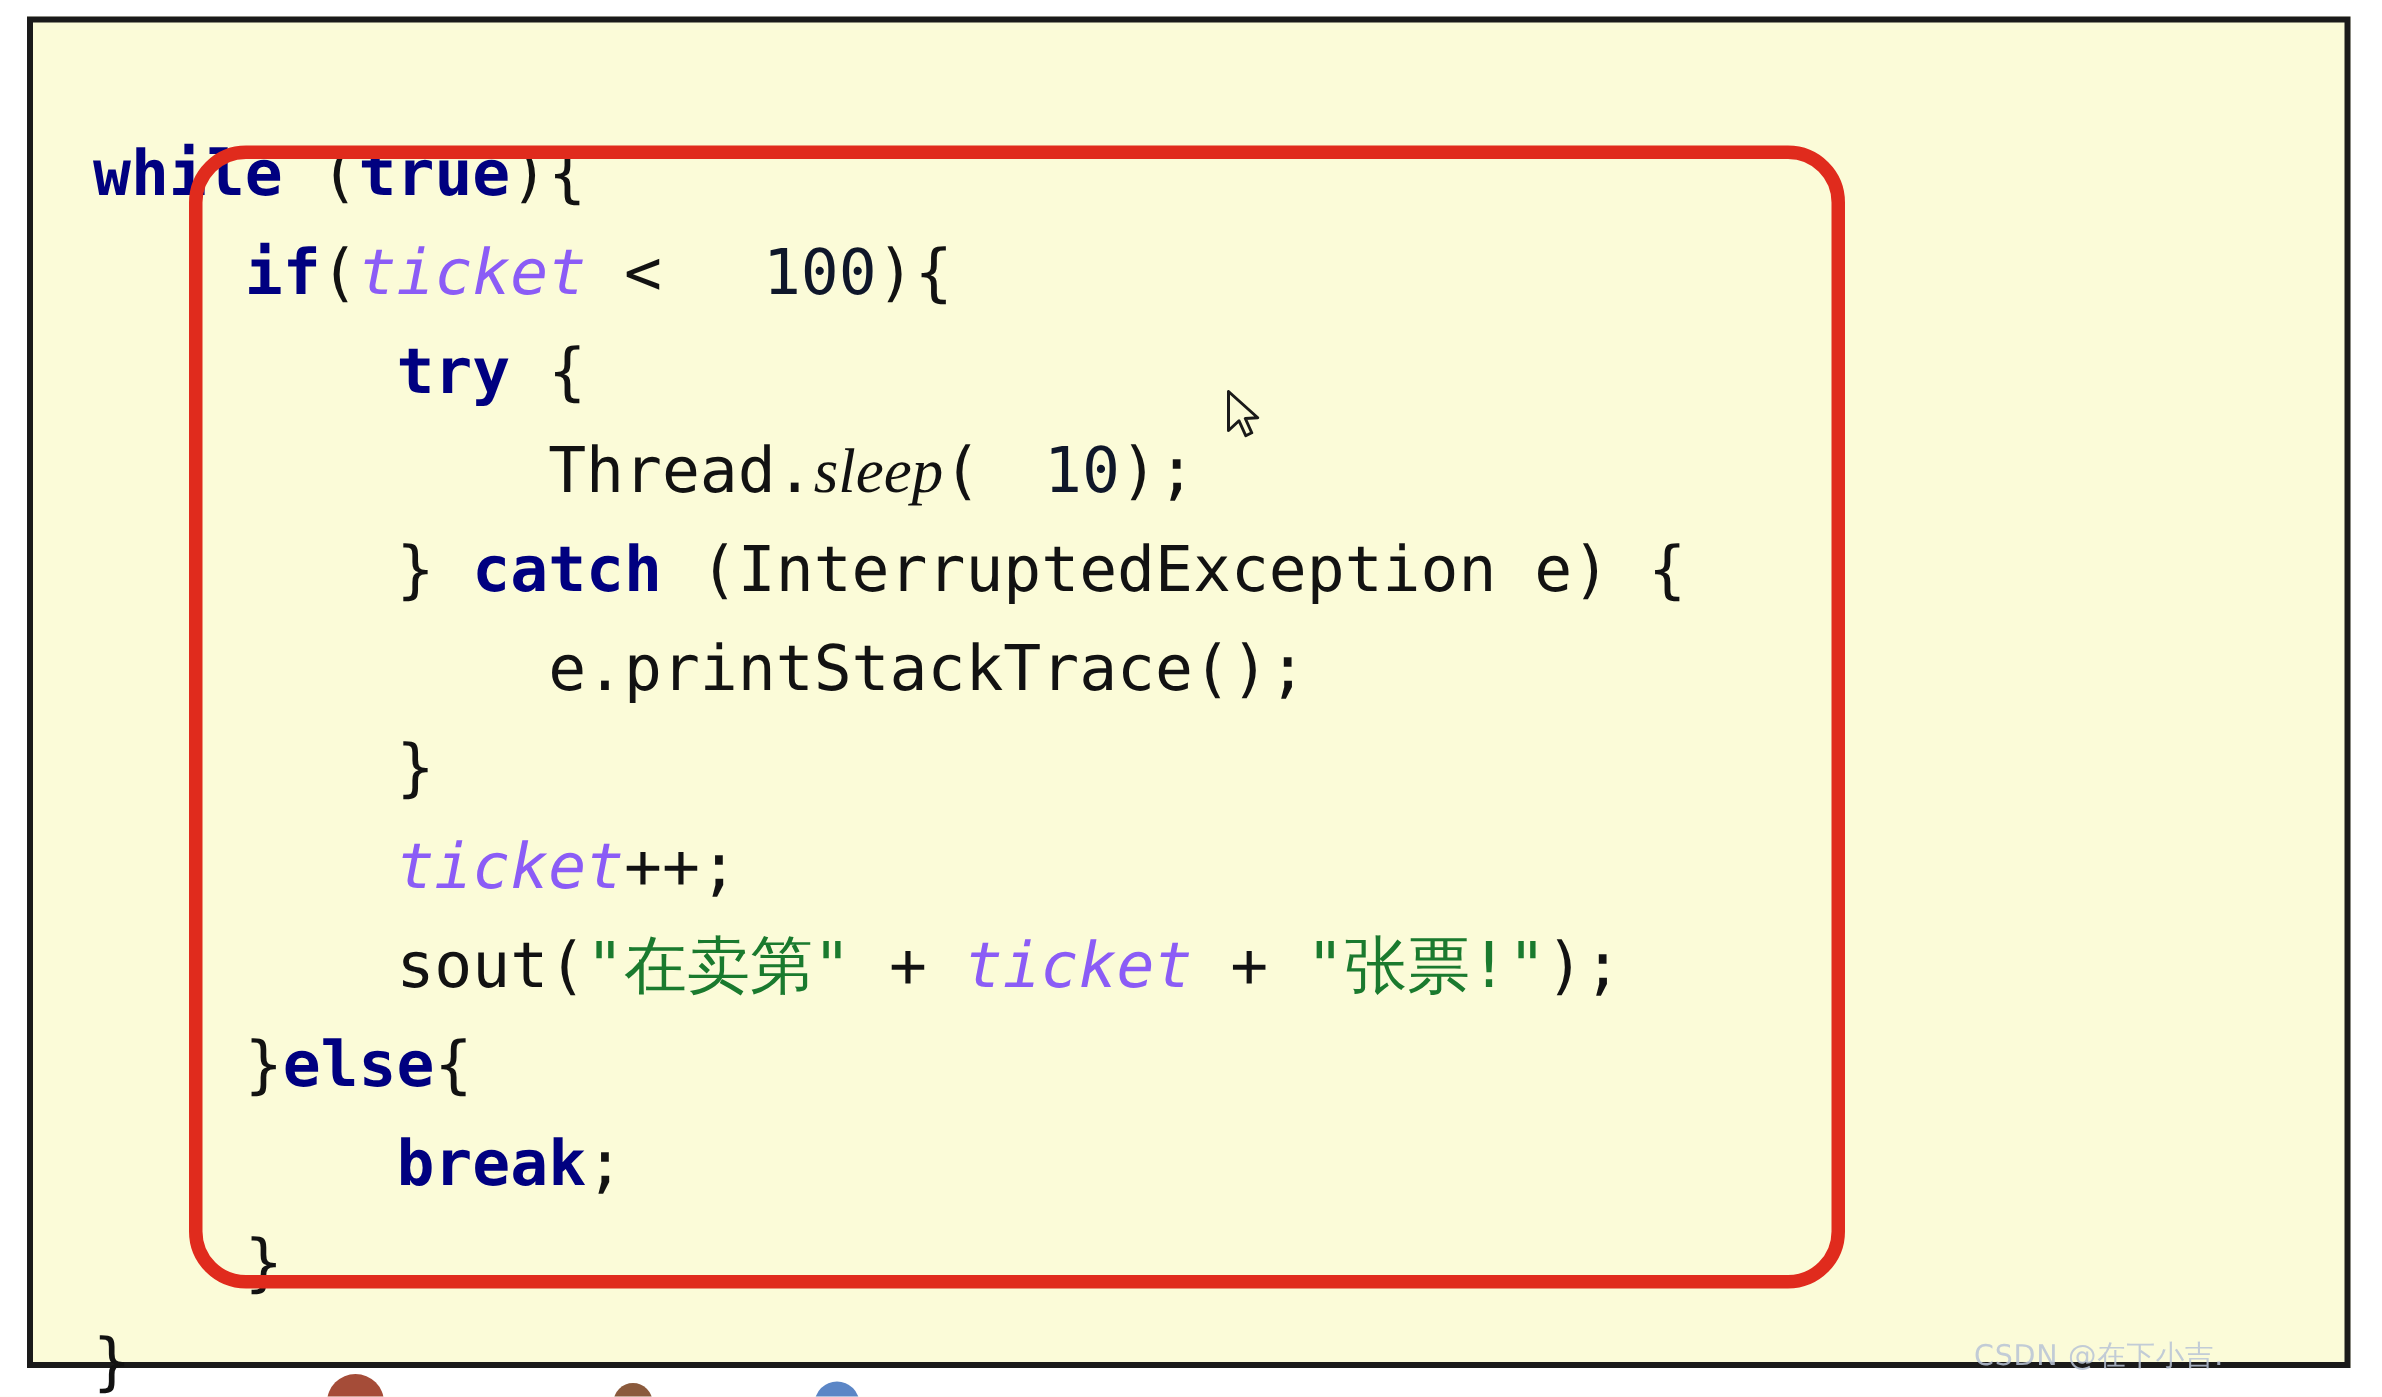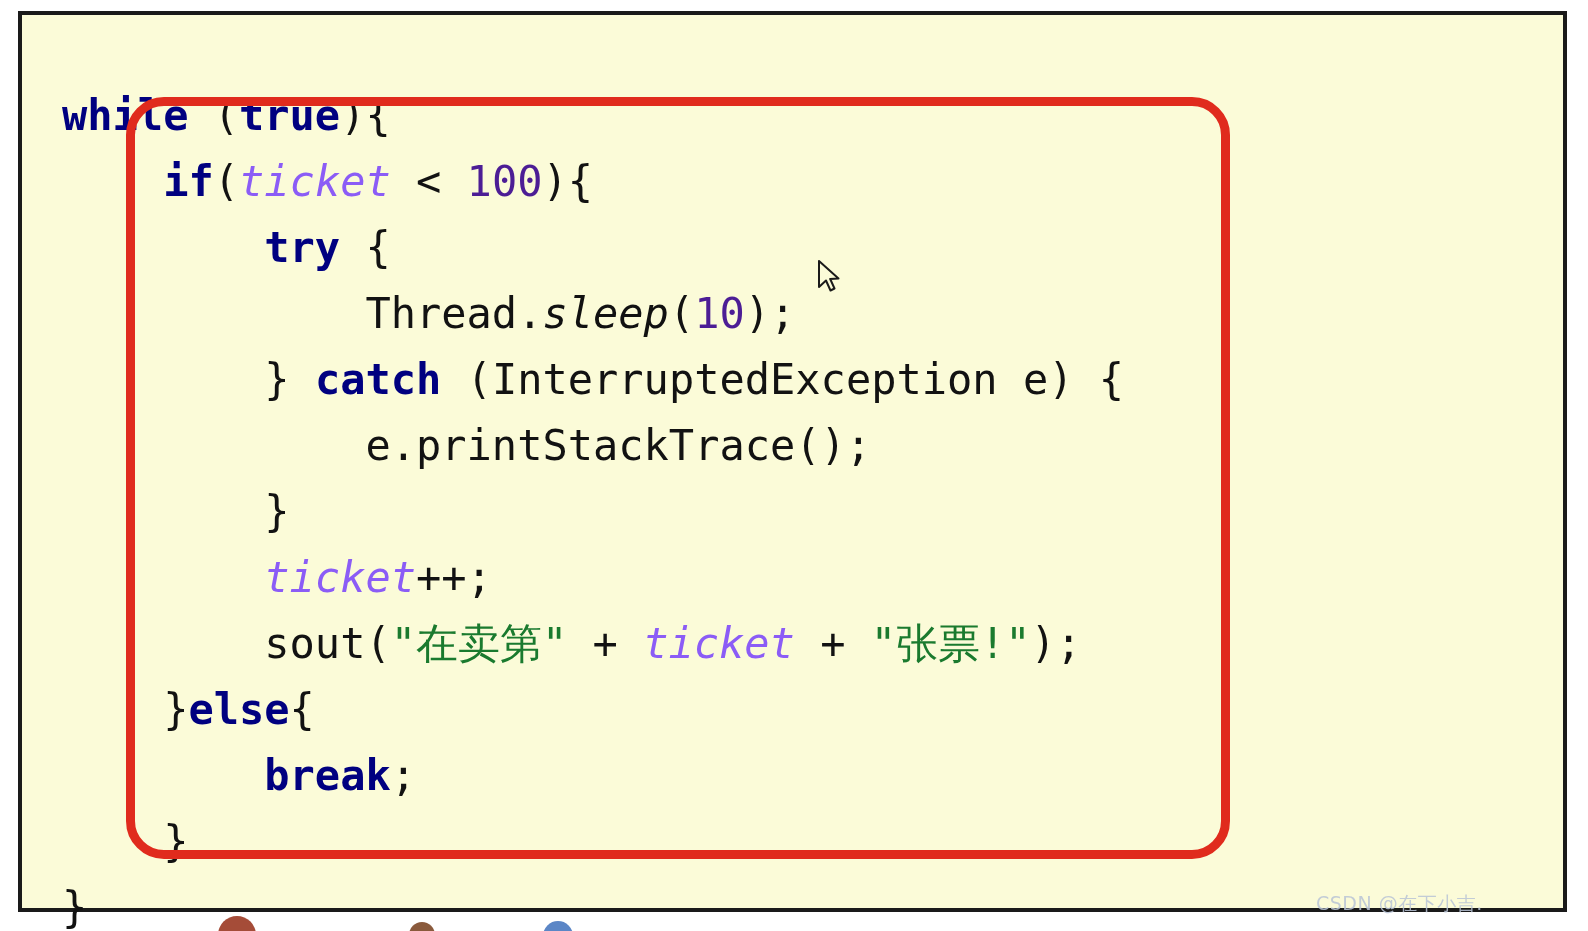--- a/index.html
+++ b/index.html
@@ -64,23 +64,23 @@
     letter-spacing: 0px;
   }
   #code-text .ln {
     display: block;
     height: 66px;
     white-space: pre;
   }
 
   .kw   { color: #000080; font-weight: bold; }
   .var  { color: #8b5cf6; font-style: italic; }
-  .num  { color: #4c1d95; }
+  .num  { color: #0f172a; margin-left: 42px; }
   .str  { color: #1a7a2e; }
-  .mth  { color: #111111; font-style: italic; }
+  .mth  { color: #111111; font-style: italic; font-family: Liberation Serif, serif; }
   .pl   { color: #121212; }
 
   
   #mouse-cursor {
     position: absolute;
     left: 794px;
     top: 245px;
     width: 26px;
     height: 34px;
     z-index: 7;

